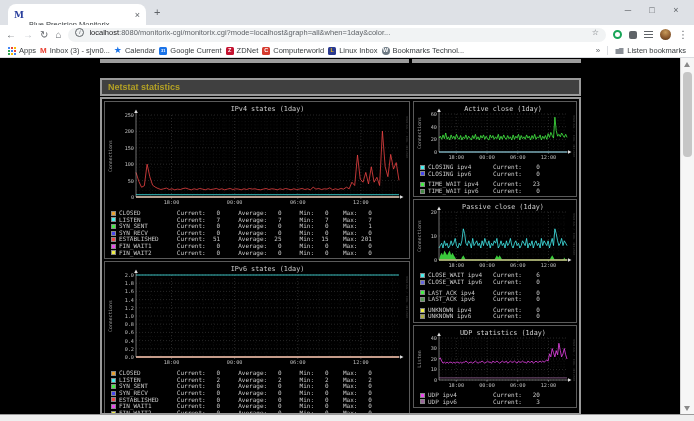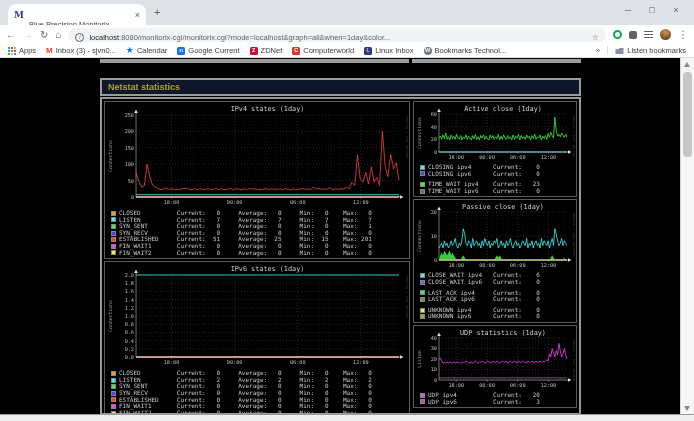--- a/index.html
+++ b/index.html
@@ -13,21 +13,21 @@
   .tab-title{font-size:7.5px;color:#3c4043;white-space:nowrap;overflow:hidden;flex:1;margin-top:19px;}
   .tab-close{font-size:9px;color:#5f6368;margin-left:4px;cursor:default;}
   .newtab{position:absolute;left:154px;top:6px;font-size:11px;color:#5f6368;}
   .wincontrols{position:absolute;right:6px;top:1px;display:flex;}
   .wincontrols span{width:24px;text-align:center;font-size:9px;color:#5f6368;line-height:18px;}
   
   .toolbar{position:absolute;left:0;top:25px;right:0;height:19px;background:#fff;
            display:flex;align-items:center;padding:0 6px;gap:7px;box-sizing:border-box;}
   .navicon{font-size:10px;color:#5f6368;line-height:1;}
   .navicon.disabled{color:#bdc1c6;}
-  .omnibox{flex:1;height:14px;background:#f1f3f4;border-radius:7px;display:flex;align-items:flex-end;
+  .omnibox{flex:1;height:14px;background:#f1f3f4;border-radius:7px;display:flex;align-items:flex-start;
            padding:0 7px;gap:5px;overflow:hidden;}
   .infoicon{width:7px;height:7px;border:1px solid #5f6368;border-radius:50%;font-size:5.5px;color:#5f6368;
             text-align:center;line-height:7px;flex-shrink:0;font-style:italic;}
   .url{font-size:7.5px;color:#5f6368;white-space:nowrap;overflow:hidden;flex:1;}
   .url b{color:#202124;font-weight:normal;}
   .staricon{font-size:8px;color:#5f6368;flex-shrink:0;}
   .exts{display:flex;align-items:center;gap:7px;}
   .ext-green{width:5px;height:5px;border:2px solid #18a558;border-radius:50%;}
   .ext-gray{width:8px;height:8px;background:#5f6368;border-radius:2px;}
   .ext-list{width:9px;height:7px;background:repeating-linear-gradient(#5f6368 0 1px,transparent 1px 3px);}
@@ -41,21 +41,21 @@
   .bm-right{margin-left:auto;display:flex;align-items:center;gap:7px;}
   .bm-divider{width:1px;height:9px;background:#dadce0;}
   .ov{font-size:8px;color:#5f6368;}
   .icon-letter{font-weight:bold;font-size:8px;line-height:1;}
   .icon-sq{width:8px;height:8px;border-radius:1.5px;display:flex;align-items:center;justify-content:center;
            color:#fff;font-size:5.5px;font-weight:bold;line-height:1;}
   
   .page{position:absolute;left:0;top:58px;right:0;bottom:6px;background:#000;overflow:hidden;}
   .prevstrip{position:absolute;top:1px;height:4px;background:#9c9c9c;}
   .section-title{position:absolute;left:100px;top:20px;width:481px;box-sizing:border-box;
-                 border:2px solid #9a9a9a;background:#0f172a;color:#b3a125;font-weight:bold;
+                 border:2px solid #9a9a9a;background:#404040;color:#b3a125;font-weight:bold;
                  font-size:9px;padding:2px 6px;font-family:"Liberation Sans",sans-serif;}
   .graphs{position:absolute;left:100px;top:39px;width:481px;bottom:0;box-sizing:border-box;
           border:2px solid #9a9a9a;background:#000;padding:2px;display:flex;gap:3px;overflow:hidden;}
   .col-left{width:306px;display:flex;flex-direction:column;gap:2px;}
   .col-right{flex:1;display:flex;flex-direction:column;gap:2px;}
   .panel{border:1px solid #5a5a5a;background:#000;padding:1px;}
   .panel svg{display:block;}
   .legend{font-family:"DejaVu Sans Mono",monospace;font-size:6px;line-height:6.6px;color:#c8c8c8;
           padding:1px 0 1px 5px;}
   .lrow{display:flex;align-items:center;gap:3px;}
@@ -102,21 +102,21 @@
     <div class="exts">
       <span class="ext-green"></span>
       <span class="ext-gray"></span>
       <span class="ext-list"></span>
       <span class="avatar"></span>
       <span class="kebab">⋮</span>
     </div>
   </div>
 
   <div class="bookmarks">
-    <div id="bm-list" style="display:flex;align-items:flex-end;gap:10px;">
+    <div id="bm-list" style="display:flex;align-items:flex-end;gap:4px;">
         <span class="bm">
           <svg width="8" height="8">
             <rect x="0" y="0" width="2" height="2" fill="#4285f4"></rect>
             <rect x="3" y="0" width="2" height="2" fill="#ea4335"></rect>
             <rect x="6" y="0" width="2" height="2" fill="#fbbc05"></rect>
             <rect x="0" y="3" width="2" height="2" fill="#34a853"></rect>
             <rect x="3" y="3" width="2" height="2" fill="#4285f4"></rect>
             <rect x="6" y="3" width="2" height="2" fill="#ea4335"></rect>
             <rect x="0" y="6" width="2" height="2" fill="#34a853"></rect>
             <rect x="3" y="6" width="2" height="2" fill="#fbbc05"></rect>

